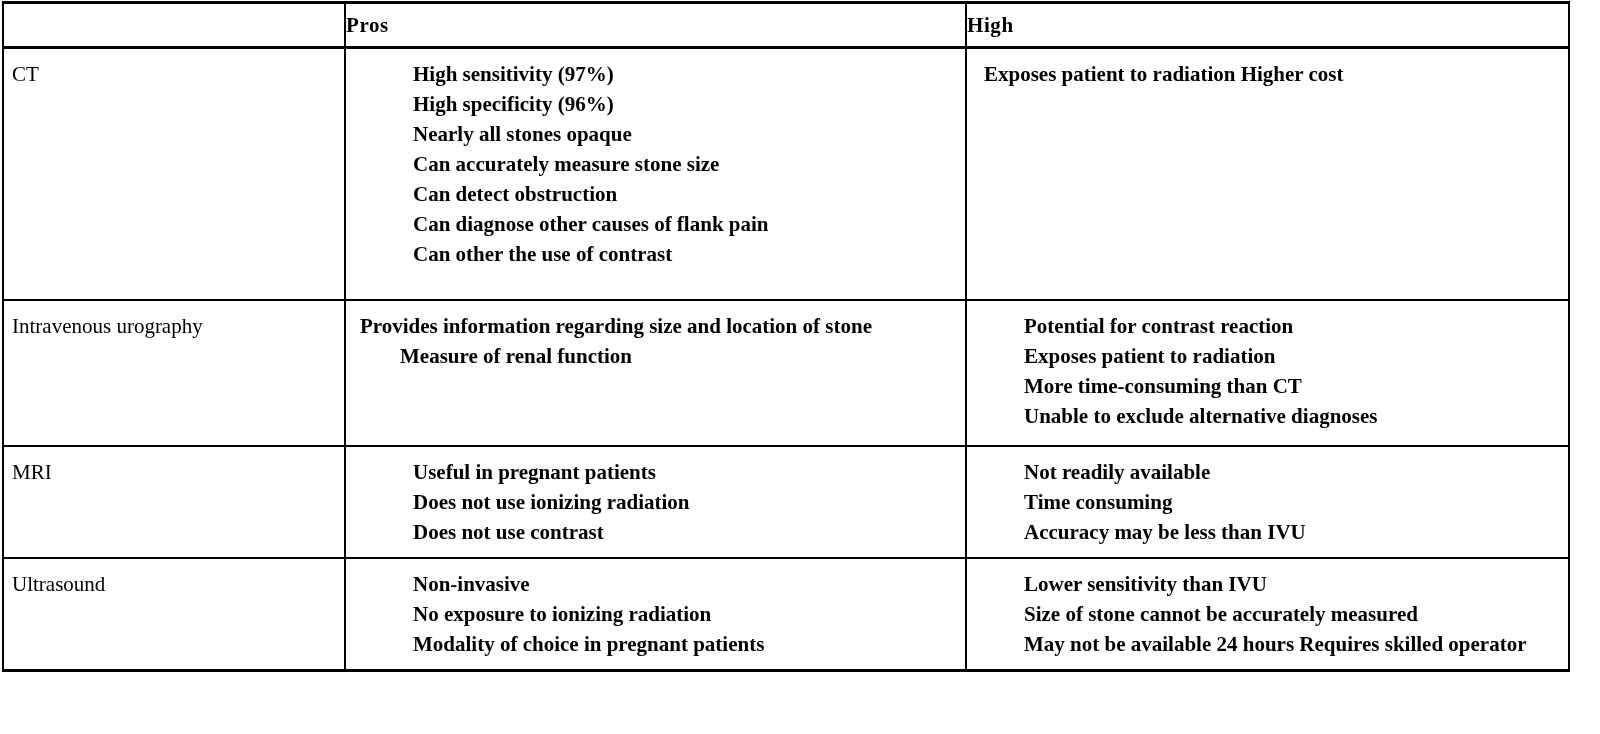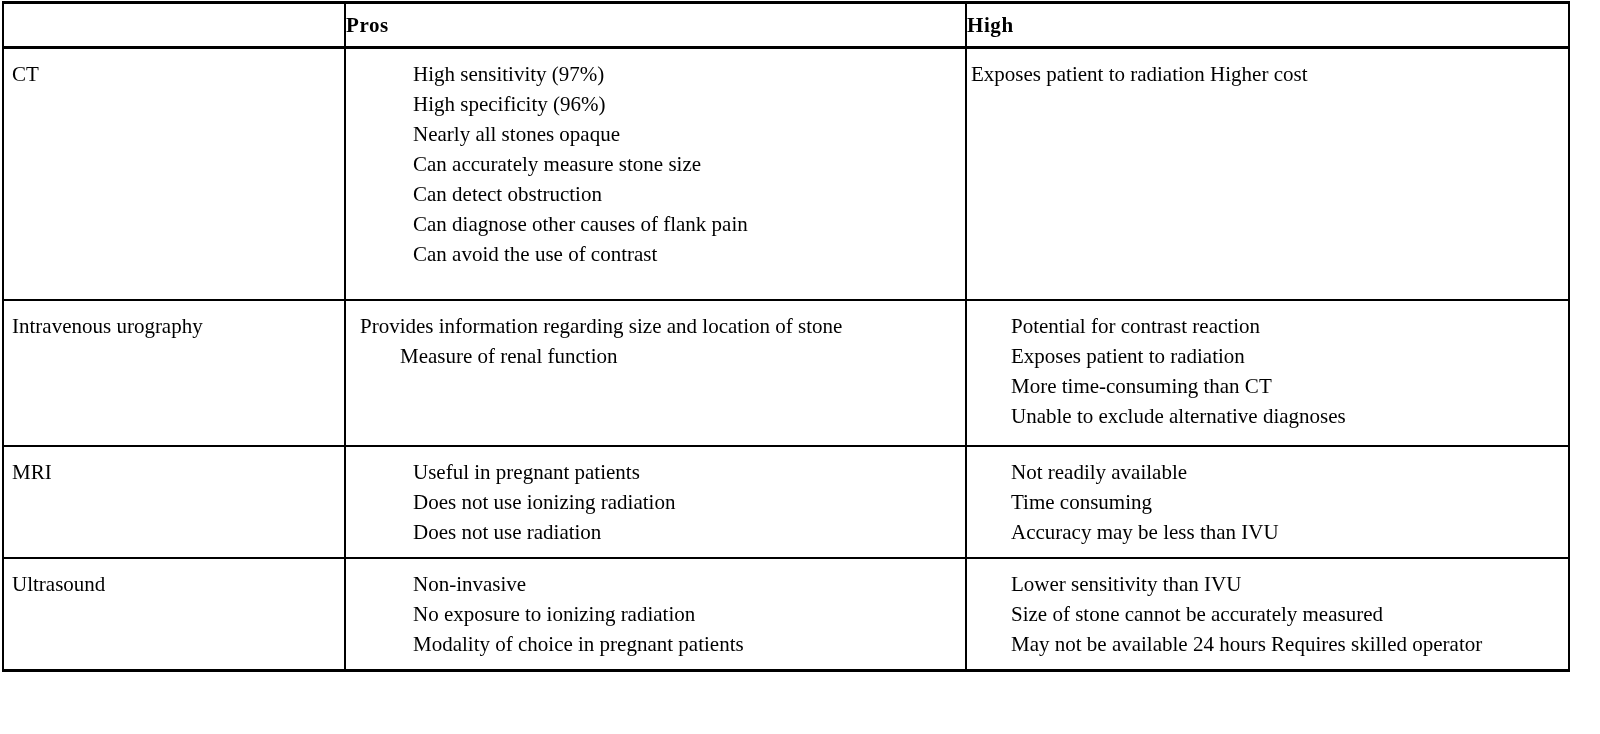--- a/index.html
+++ b/index.html
@@ -73,24 +73,24 @@
   tbody tr:last-child td { border-bottom: none; }
 
   td.cell-modality {
     padding: 10px 0 2px 8px;
     white-space: nowrap;
   }
   td.cell-pros {
     padding: 10px 0 10px 14px;
   }
   td.cell-cons {
-    padding: 10px 0 10px 4px;
+    padding: 10px 0 10px 17px;
   }
 
-  .line { display: block; white-space: nowrap; }
+  .line { display: block; white-space: nowrap; font-weight: bold; }
   .line.ind-0 { padding-left: 0px; }
   .line.ind-1 { padding-left: 40px; }
   .line.ind-2 { padding-left: 53px; }
 
   
   tr.row-0 td { height: 230px; }
   tr.row-1 td { height: 55px; }
   tr.row-2 td { height: 124px; }
   tr.row-3 td { height: 85px; border-radius: 26px; }
   tr.row-4 td { height: 88px; }
@@ -115,21 +115,21 @@
     <tbody id="table-body">
         <tr class="row-0">
           <td class="cell-modality">CT</td>
           <td class="cell-pros">
             <span class="line ind-2">High sensitivity (97%)</span>
             <span class="line ind-2">High specificity (96%)</span>
             <span class="line ind-2">Nearly all stones opaque</span>
             <span class="line ind-2">Can accurately measure stone size</span>
             <span class="line ind-2">Can detect obstruction</span>
             <span class="line ind-2">Can diagnose other causes of flank pain</span>
-            <span class="line ind-2">Can avoid the use of contrast</span>
+            <span class="line ind-2">Can other the use of contrast</span>
           </td>
           <td class="cell-cons">
             <span class="line ind-0">Exposes patient to radiation Higher cost</span>
           </td>
         </tr>
         <tr class="row-2">
           <td class="cell-modality">Intravenous urography</td>
           <td class="cell-pros">
             <span class="line ind-0">Provides information regarding size and location of stone</span>
             <span class="line ind-1">Measure of renal function</span>
@@ -139,21 +139,21 @@
             <span class="line ind-1">Exposes patient to radiation</span>
             <span class="line ind-1">More time-consuming than CT</span>
             <span class="line ind-1">Unable to exclude alternative diagnoses</span>
           </td>
         </tr>
         <tr class="row-3">
           <td class="cell-modality">MRI</td>
           <td class="cell-pros">
             <span class="line ind-2">Useful in pregnant patients</span>
             <span class="line ind-2">Does not use ionizing radiation</span>
-            <span class="line ind-2">Does not use radiation</span>
+            <span class="line ind-2">Does not use contrast</span>
           </td>
           <td class="cell-cons">
             <span class="line ind-1">Not readily available</span>
             <span class="line ind-1">Time consuming</span>
             <span class="line ind-1">Accuracy may be less than IVU</span>
           </td>
         </tr>
         <tr class="row-4">
           <td class="cell-modality">Ultrasound</td>
           <td class="cell-pros">

